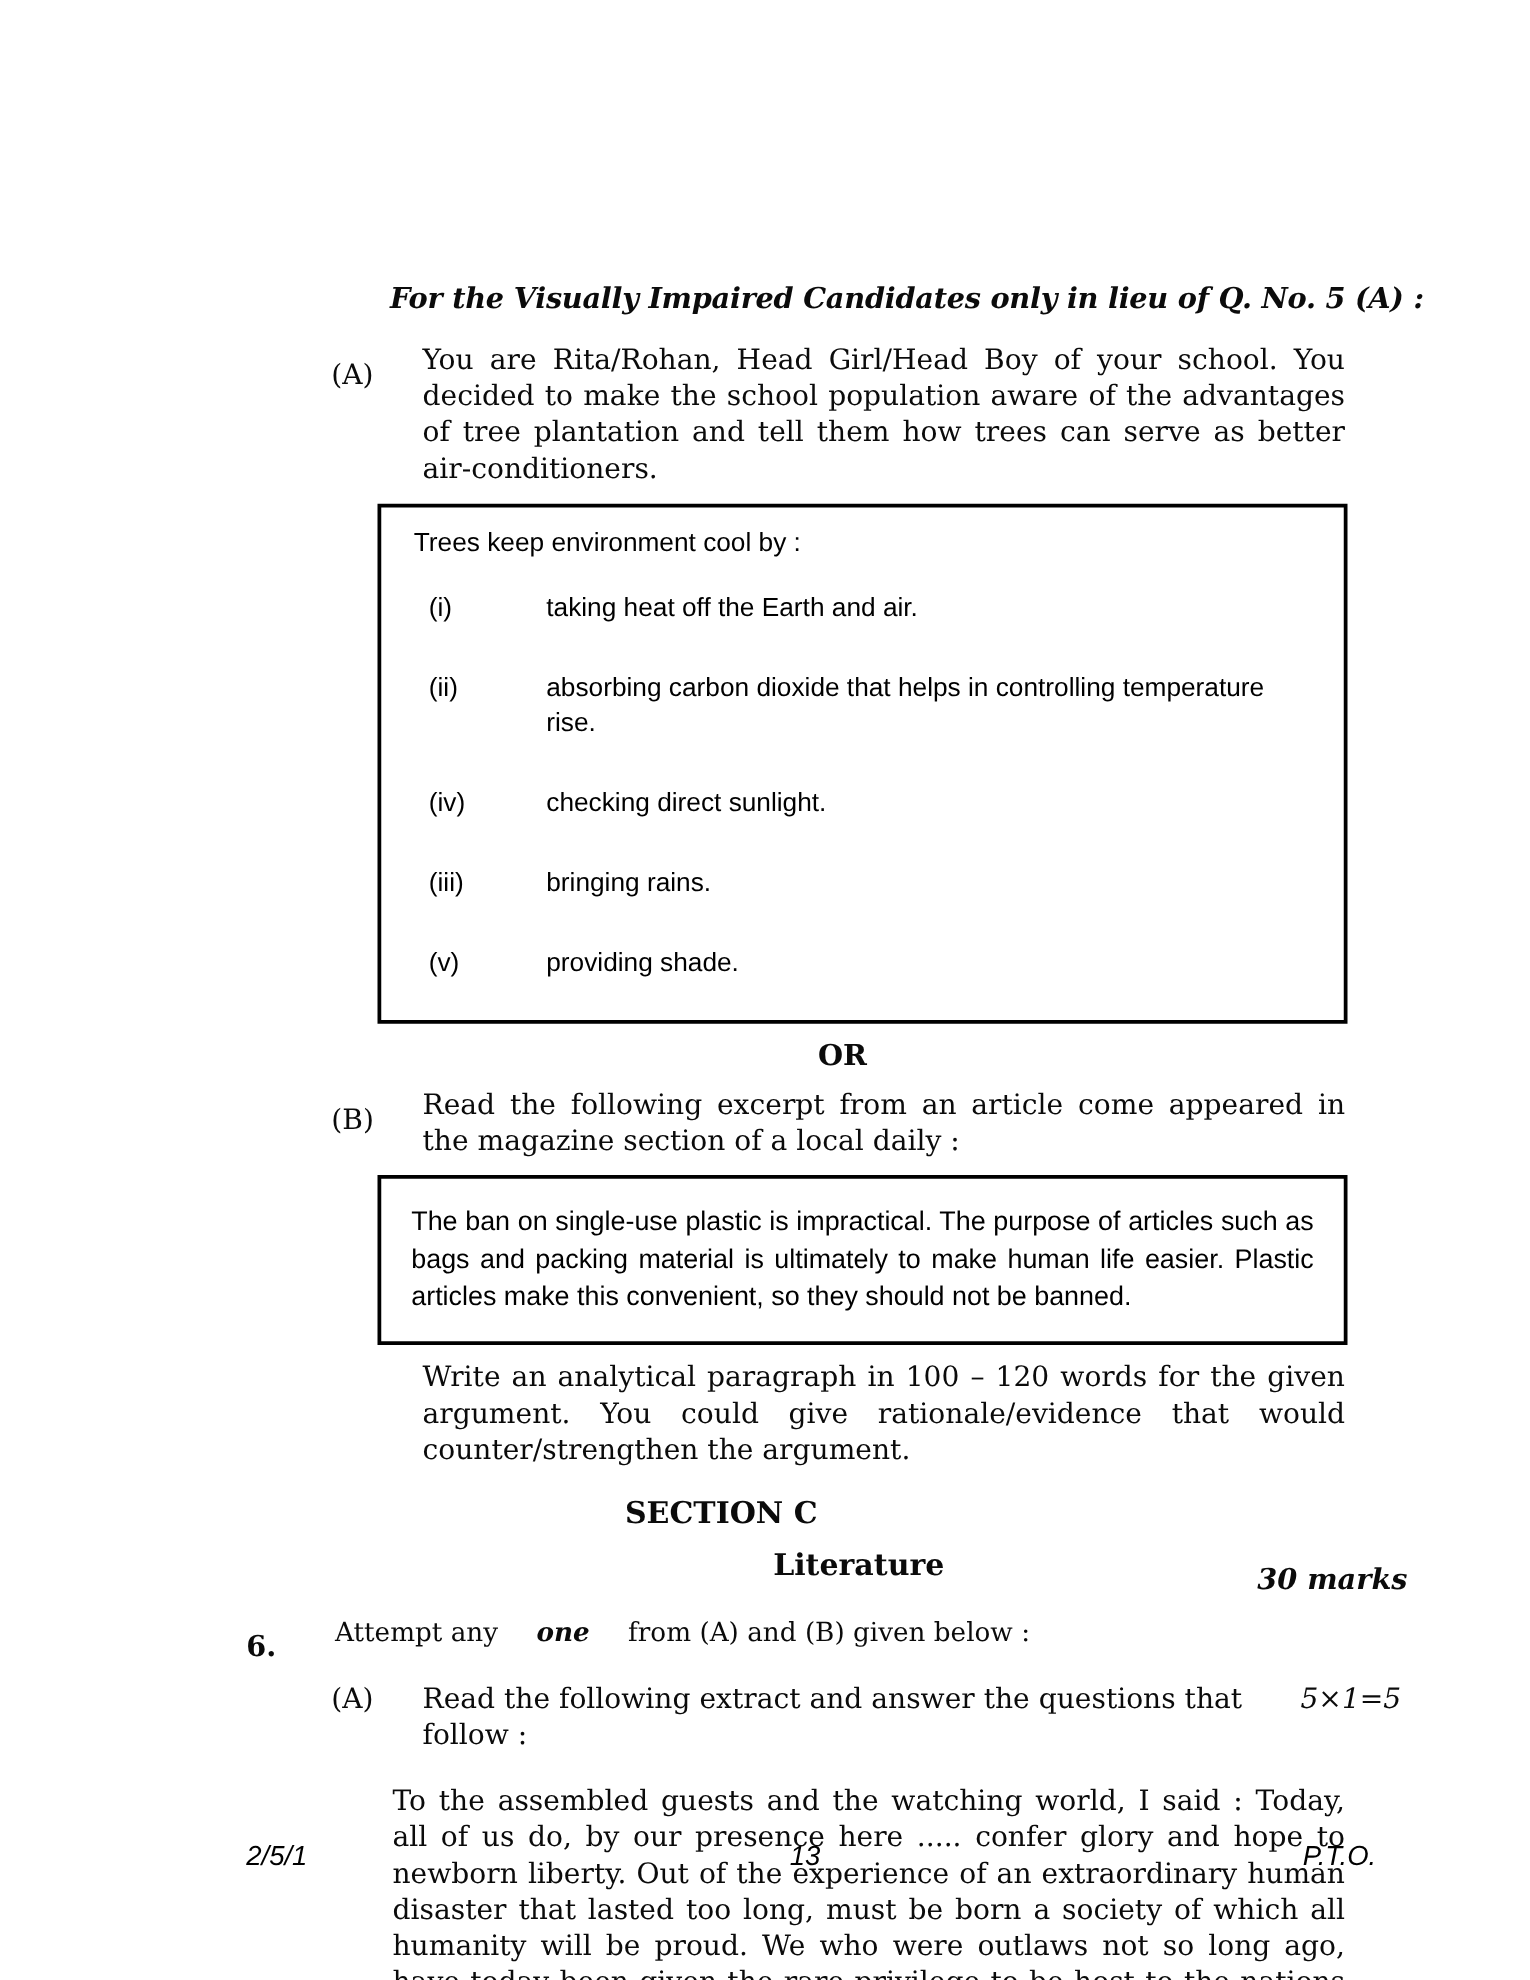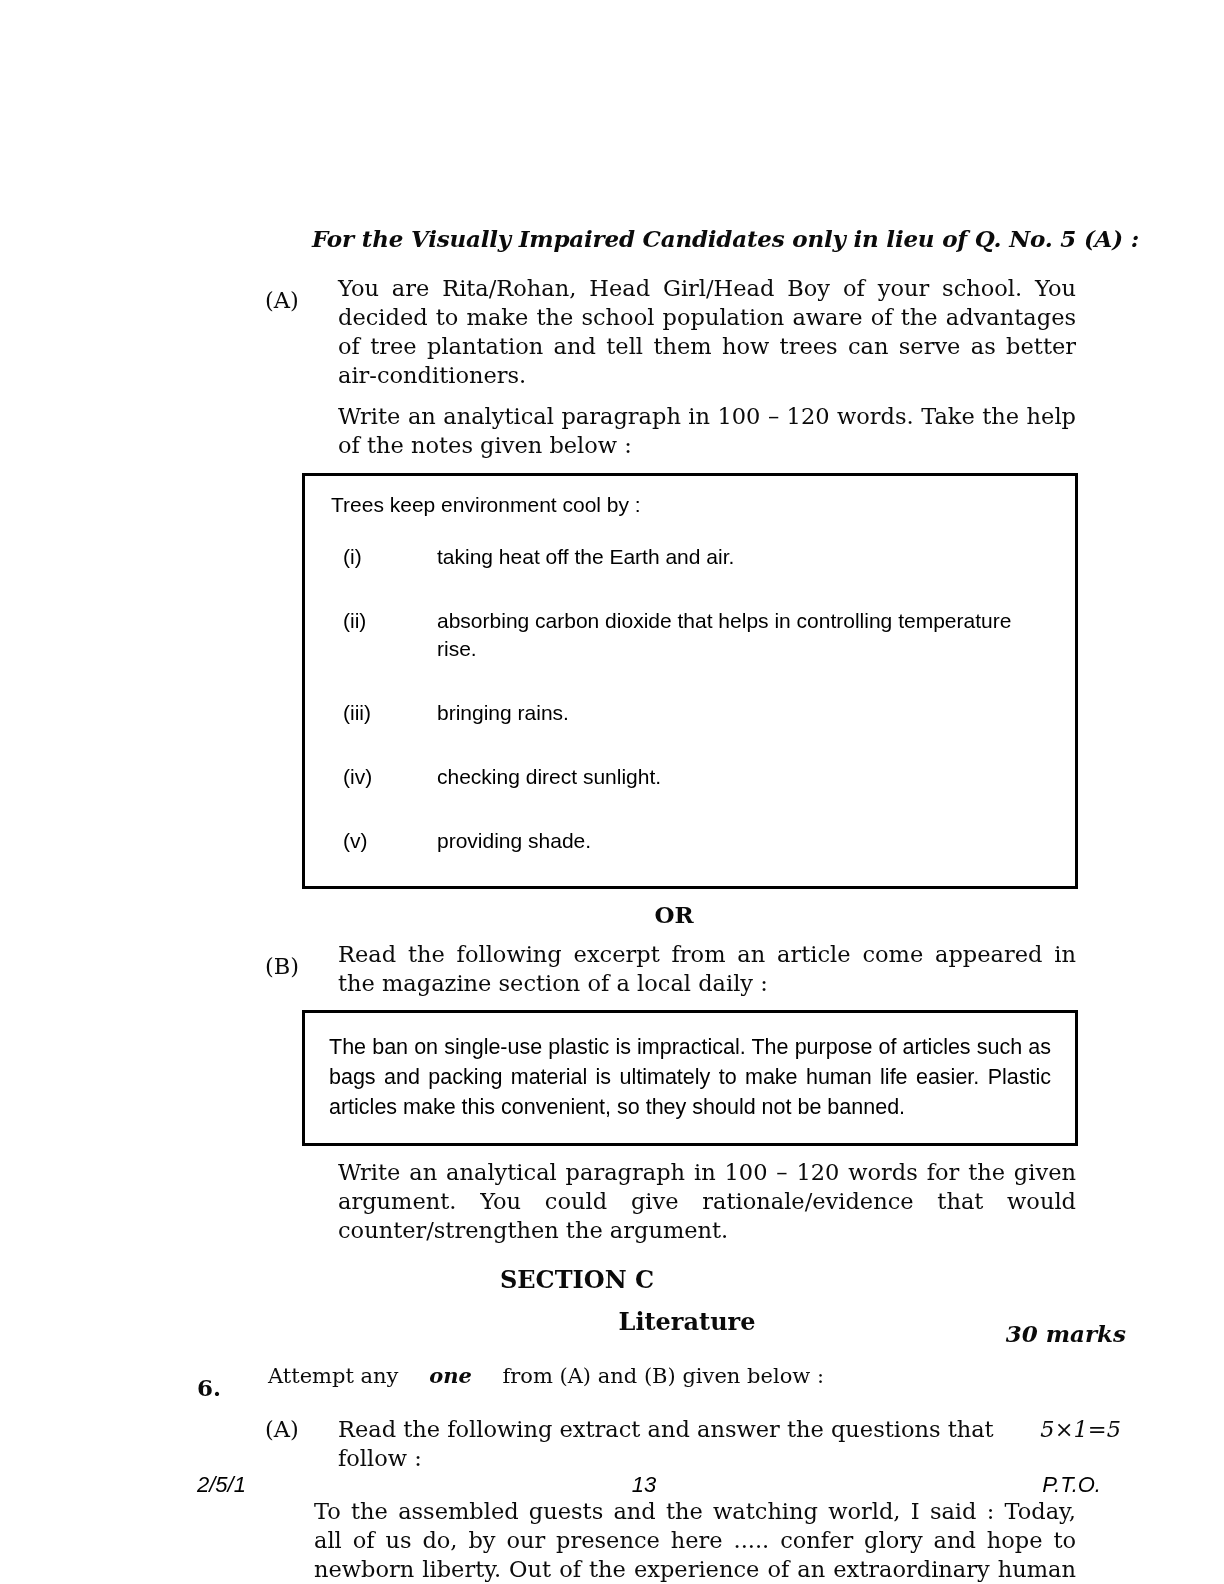--- a/index.html
+++ b/index.html
@@ -113,41 +113,40 @@
 <body>
 
 <div class="doc">
 
   <div class="vi-heading">For the Visually Impaired Candidates only in lieu of Q. No. 5 (A) :</div>
 
   <section class="qblock mt20">
     <span class="qletter">(A)</span>
     <div class="qtext">
       <p class="just">You are Rita/Rohan, Head Girl/Head Boy of your school. You decided to make the school population aware of the advantages of tree plantation and tell them how trees can serve as better air-conditioners.</p>
-      <p class="just">Write an analytical paragraph in 100 – 120 words. Take the help of the notes given below :</p>
     </div>
   </section>
 
   <div class="nbox notes-box">
     <div>Trees keep environment cool by :</div>
     <div class="note-row">
       <span class="note-num">(i)</span>
       <span class="note-text">taking heat off the Earth and air.</span>
     </div>
     <div class="note-row">
       <span class="note-num">(ii)</span>
       <span class="note-text">absorbing carbon dioxide that helps in controlling temperature rise.</span>
     </div>
     <div class="note-row">
+      <span class="note-num">(iv)</span>
+      <span class="note-text">checking direct sunlight.</span>
+    </div>
+    <div class="note-row">
       <span class="note-num">(iii)</span>
       <span class="note-text">bringing rains.</span>
-    </div>
-    <div class="note-row">
-      <span class="note-num">(iv)</span>
-      <span class="note-text">checking direct sunlight.</span>
     </div>
     <div class="note-row">
       <span class="note-num">(v)</span>
       <span class="note-text">providing shade.</span>
     </div>
   </div>
 
   <div class="or-line">OR</div>
 
   <section class="qblock mt10">

